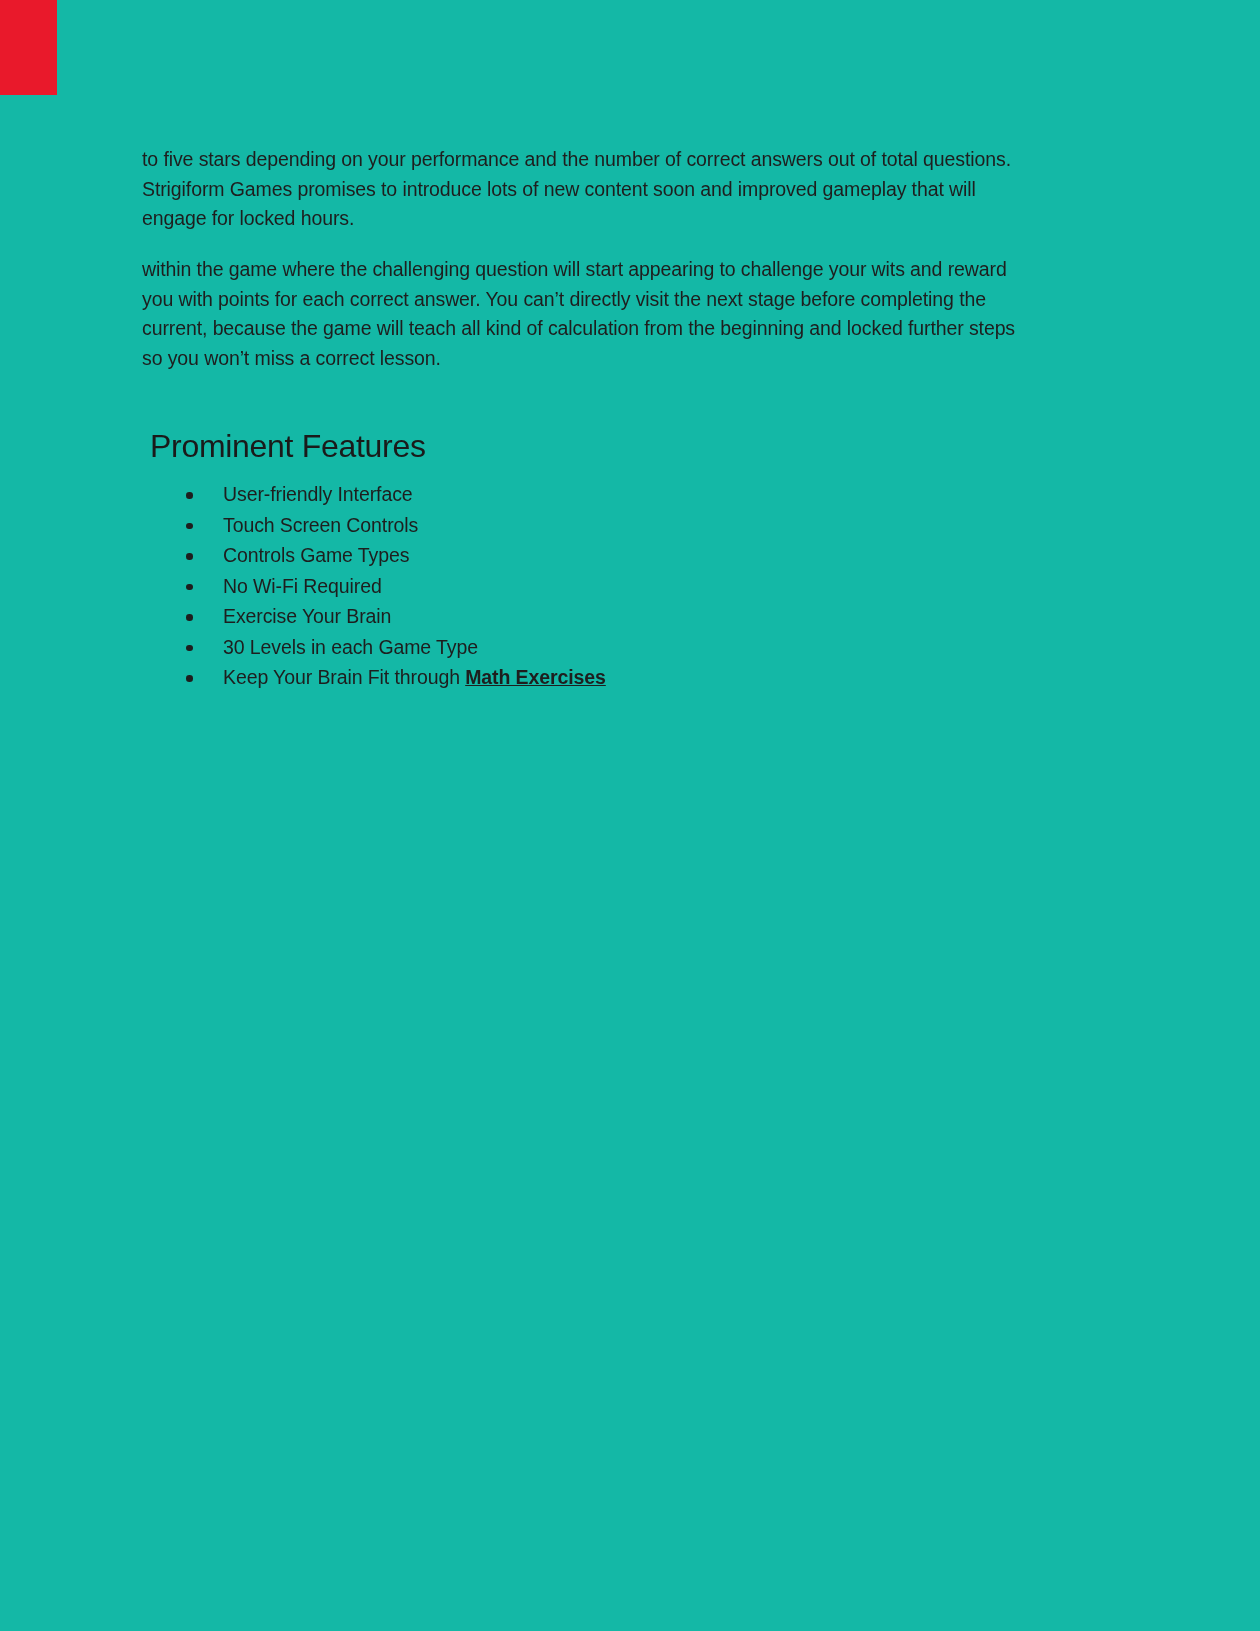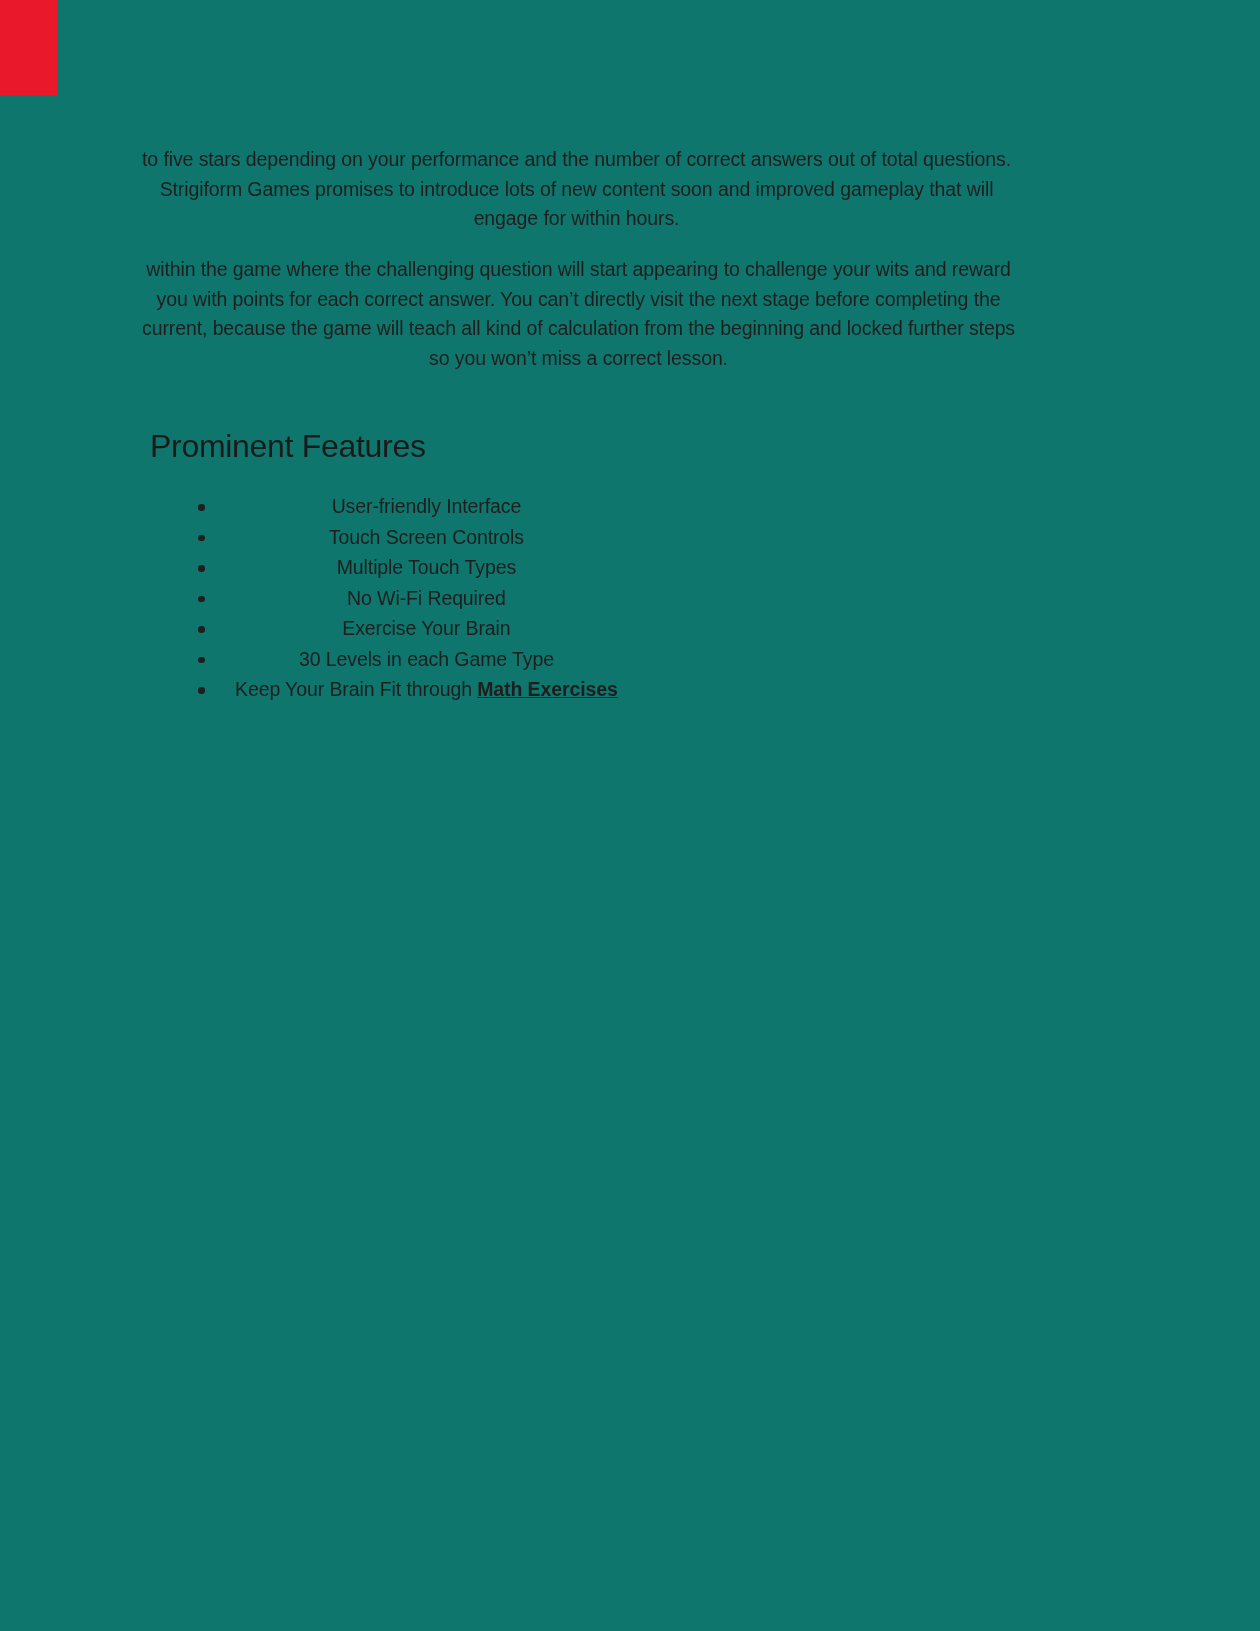--- a/index.html
+++ b/index.html
@@ -11,22 +11,21 @@
     width: 1260px;
     height: 1631px;
     position: relative;
     font-family: "Liberation Sans", "DejaVu Sans", sans-serif;
     color: #1e1e1e;
     overflow: hidden;
   }
   .page {
     position: absolute;
     inset: 0;
-    background: #0f766e;
-    text-align: center;
+    background: #14b8a6;
   }
   .red-marker {
     position: absolute;
     left: 0;
     top: 0;
     width: 57px;
     height: 95px;
     background: #e9192b;
   }
   .body-para {
@@ -51,21 +50,21 @@
     font-weight: 400;
     line-height: 42px;
     color: #1a1a1a;
     letter-spacing: -0.3px;
     white-space: nowrap;
   }
   ul.features-list {
     position: absolute;
     left: 142px;
     top: 479px;
-    margin: 12px;
+    margin: 0;
     padding: 0;
     list-style: none;
   }
   ul.features-list li {
     position: relative;
     height: 30.5px;
     line-height: 30.5px;
     font-size: 19.5px;
     padding-left: 81px;
     white-space: nowrap;
@@ -85,21 +84,21 @@
 </head>
 <body>
 
 <div class="page">
 
   <div class="red-marker"></div>
 
   <p class="body-para para-1">
     <span class="tl">to five stars depending on your performance and the number of correct answers out of total questions.</span>
     <span class="tl">Strigiform Games promises to introduce lots of new content soon and improved gameplay that will</span>
-    <span class="tl">engage for within hours.</span>
+    <span class="tl">engage for locked hours.</span>
   </p>
 
   <p class="body-para para-2">
     <span class="tl">within the game where the challenging question will start appearing to challenge your wits and reward</span>
     <span class="tl">you with points for each correct answer. You can’t directly visit the next stage before completing the</span>
     <span class="tl">current, because the game will teach all kind of calculation from the beginning and locked further steps</span>
     <span class="tl">so you won’t miss a correct lesson.</span>
   </p>
 
   <h1 class="doc-heading">Prominent Features</h1>
@@ -108,21 +107,21 @@
     <li>
       <span class="bullet-dot"></span>
       <span>User-friendly Interface</span><span class="b"></span>
     </li>
     <li>
       <span class="bullet-dot"></span>
       <span>Touch Screen Controls</span><span class="b"></span>
     </li>
     <li>
       <span class="bullet-dot"></span>
-      <span>Multiple Touch Types</span><span class="b"></span>
+      <span>Controls Game Types</span><span class="b"></span>
     </li>
     <li>
       <span class="bullet-dot"></span>
       <span>No Wi-Fi Required</span><span class="b"></span>
     </li>
     <li>
       <span class="bullet-dot"></span>
       <span>Exercise Your Brain</span><span class="b"></span>
     </li>
     <li>

